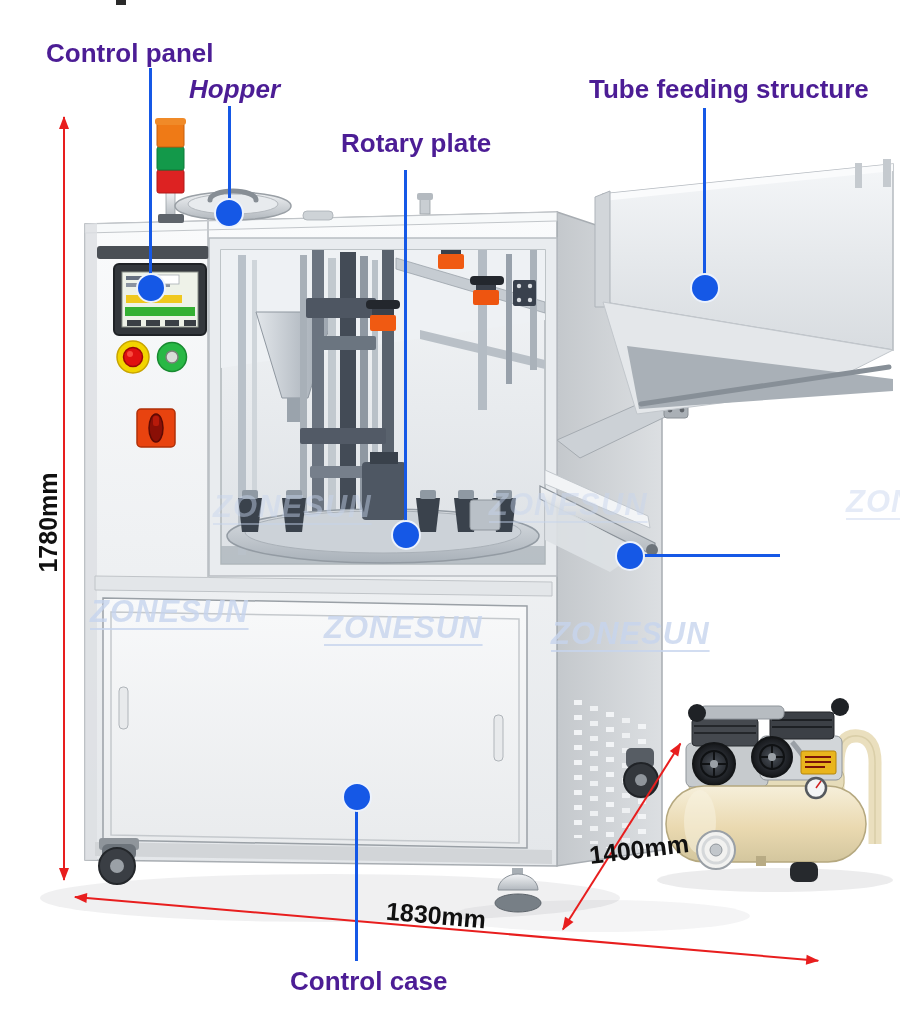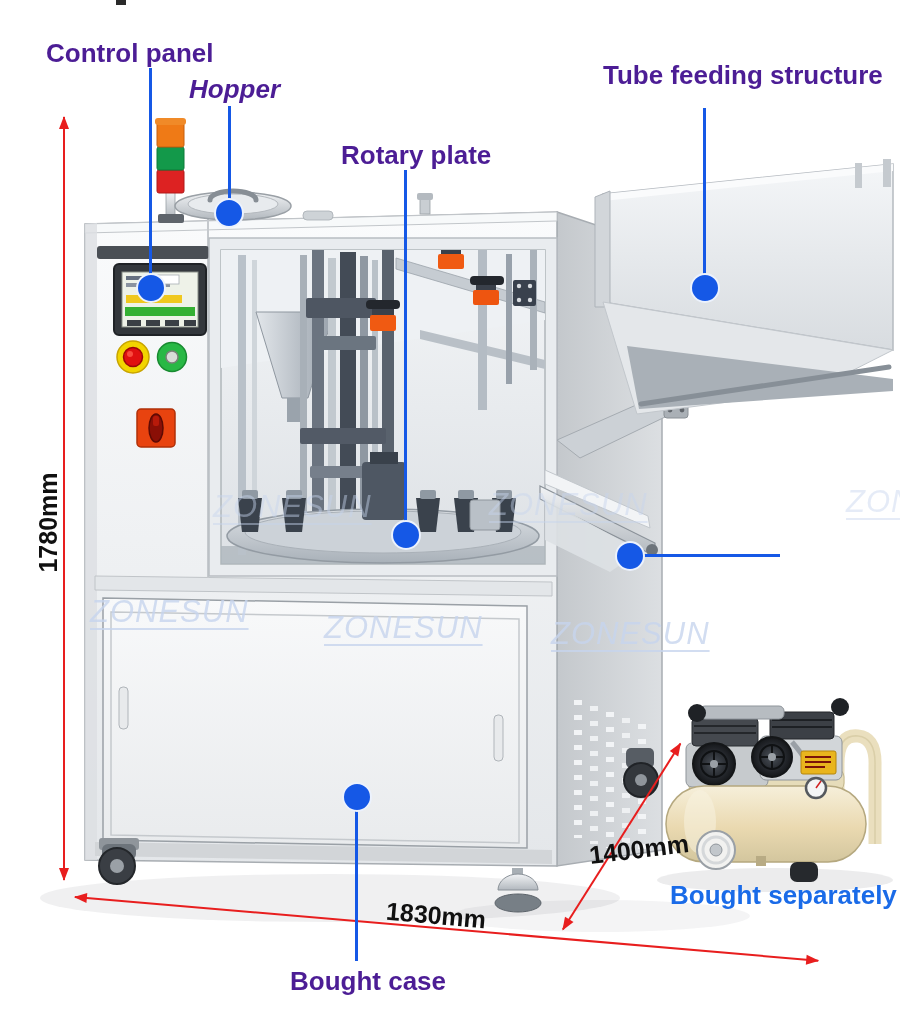--- a/index.html
+++ b/index.html
@@ -1,21 +1,21 @@
 <!DOCTYPE html>
 <html><head>
 <meta charset="utf-8">
 <style>
   html,body { margin:0; padding:0; background:#fff; }
   #stage { position:relative; width:900px; height:1033px; background:#ffffff; overflow:hidden;
            font-family:"Liberation Sans", sans-serif; }
   #stage svg.scene { position:absolute; left:0; top:0; z-index:1; }
 
   
-  .wm { position:absolute; z-index:4; color:#c7d5ee; font-size:31px; font-style:italic; font-weight:400;
+  .wm { position:absolute; z-index:4; color:#c7d5ee; font-size:31px; font-style:italic; font-weight:700;
         letter-spacing:1px; white-space:nowrap; text-decoration:underline; text-underline-offset:6px;
         text-decoration-thickness:2px; opacity:.8; }
   .wm.faint { opacity:.45; }
 
   
   .lbl { position:absolute; z-index:8; color:#4c1d95; font-size:26px; font-weight:700; white-space:nowrap; }
   .note { position:absolute; z-index:8; color:#1a6be8; font-size:26px; font-weight:700; white-space:nowrap; }
   .dimtxt { position:absolute; z-index:8; color:#101010; font-size:25px; font-weight:700; white-space:nowrap; }
 
   
@@ -27,22 +27,22 @@
   .dim { position:absolute; background:#e81e1e; z-index:5; transform-origin:0 0; }
   .dim .arr { position:absolute; width:0; height:0; }
   .arr.a-left  { left:-1px; top:50%; margin-top:-5px; border-top:5px solid transparent; border-bottom:5px solid transparent; border-right:13px solid #e81e1e; }
   .arr.a-right { right:-1px; top:50%; margin-top:-5px; border-top:5px solid transparent; border-bottom:5px solid transparent; border-left:13px solid #e81e1e; }
   .arr.a-up    { top:-1px; left:50%; margin-left:-5px; border-left:5px solid transparent; border-right:5px solid transparent; border-bottom:13px solid #e81e1e; }
   .arr.a-down  { bottom:-1px; left:50%; margin-left:-5px; border-left:5px solid transparent; border-right:5px solid transparent; border-top:13px solid #e81e1e; }
 
   
   .p-control  { left:46px;  top:38px;  }
   .p-hopper   { left:189px; top:74px;font-style:italic;  }
-  .p-rotary   { left:341px; top:140px; }
-  .p-tube     { left:589px; top:60px;margin-left:14px;  }
+  .p-rotary   { left:341px; top:128px; }
+  .p-tube     { left:589px; top:74px;  }
   .p-outlet   { left:688px; top:527px; }
   .p-case     { left:290px; top:966px; }
   .p-bought   { left:670px; top:880px; }
 
   .l-control { left:149px; top:68px;  width:3px; height:207px; }
   .l-hopper  { left:228px; top:106px; width:3px; height:95px;  }
   .l-rotary  { left:404px; top:170px; width:3px; height:353px; }
   .l-tube    { left:703px; top:108px; width:3px; height:168px; }
   .l-outlet  { left:630px; top:554px; width:150px; height:3px; }
   .l-case    { left:355px; top:797px; width:3px; height:164px; }
@@ -400,16 +400,15 @@
   <div class="cdot d-hopper"></div>
   <div class="cdot d-rotary"></div>
   <div class="cdot d-tube"></div>
   <div class="cdot d-outlet"></div>
   <div class="cdot d-case"></div>
 
   <div class="lbl p-control">Control panel</div>
   <div class="lbl p-hopper">Hopper</div>
   <div class="lbl p-rotary">Rotary plate</div>
   <div class="lbl p-tube">Tube feeding structure</div>
-  <div class="lbl p-case">Bought case</div>
-  <div class="note p-bought">Bought separately</div>
+  <div class="lbl p-case">Control case</div>
 
 </div>
 
 </body></html>

